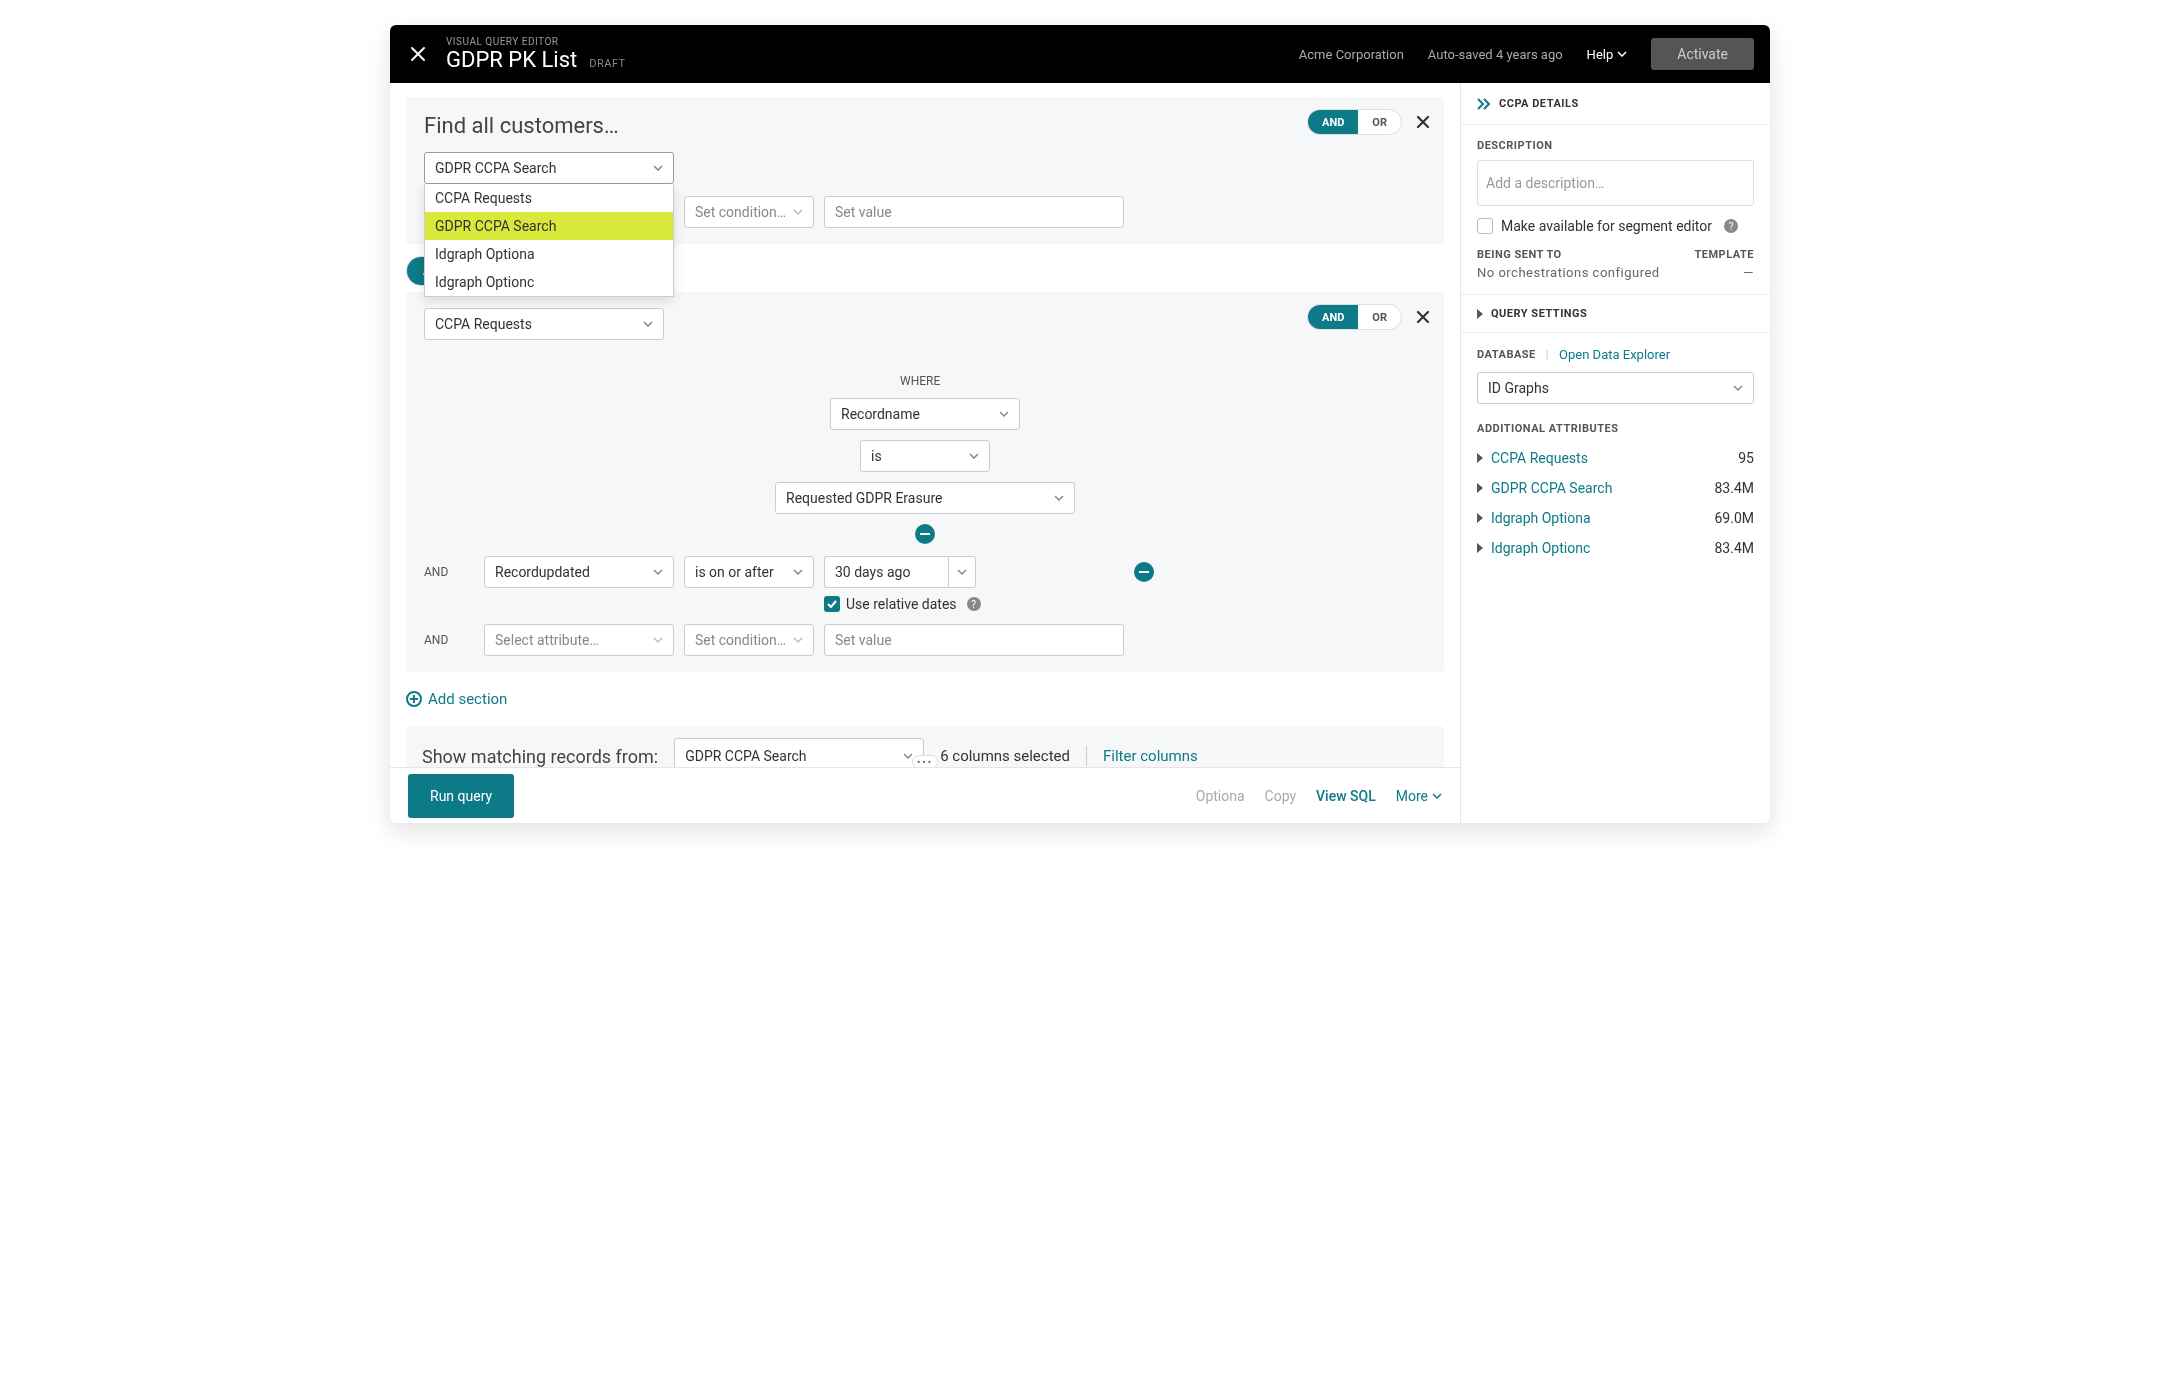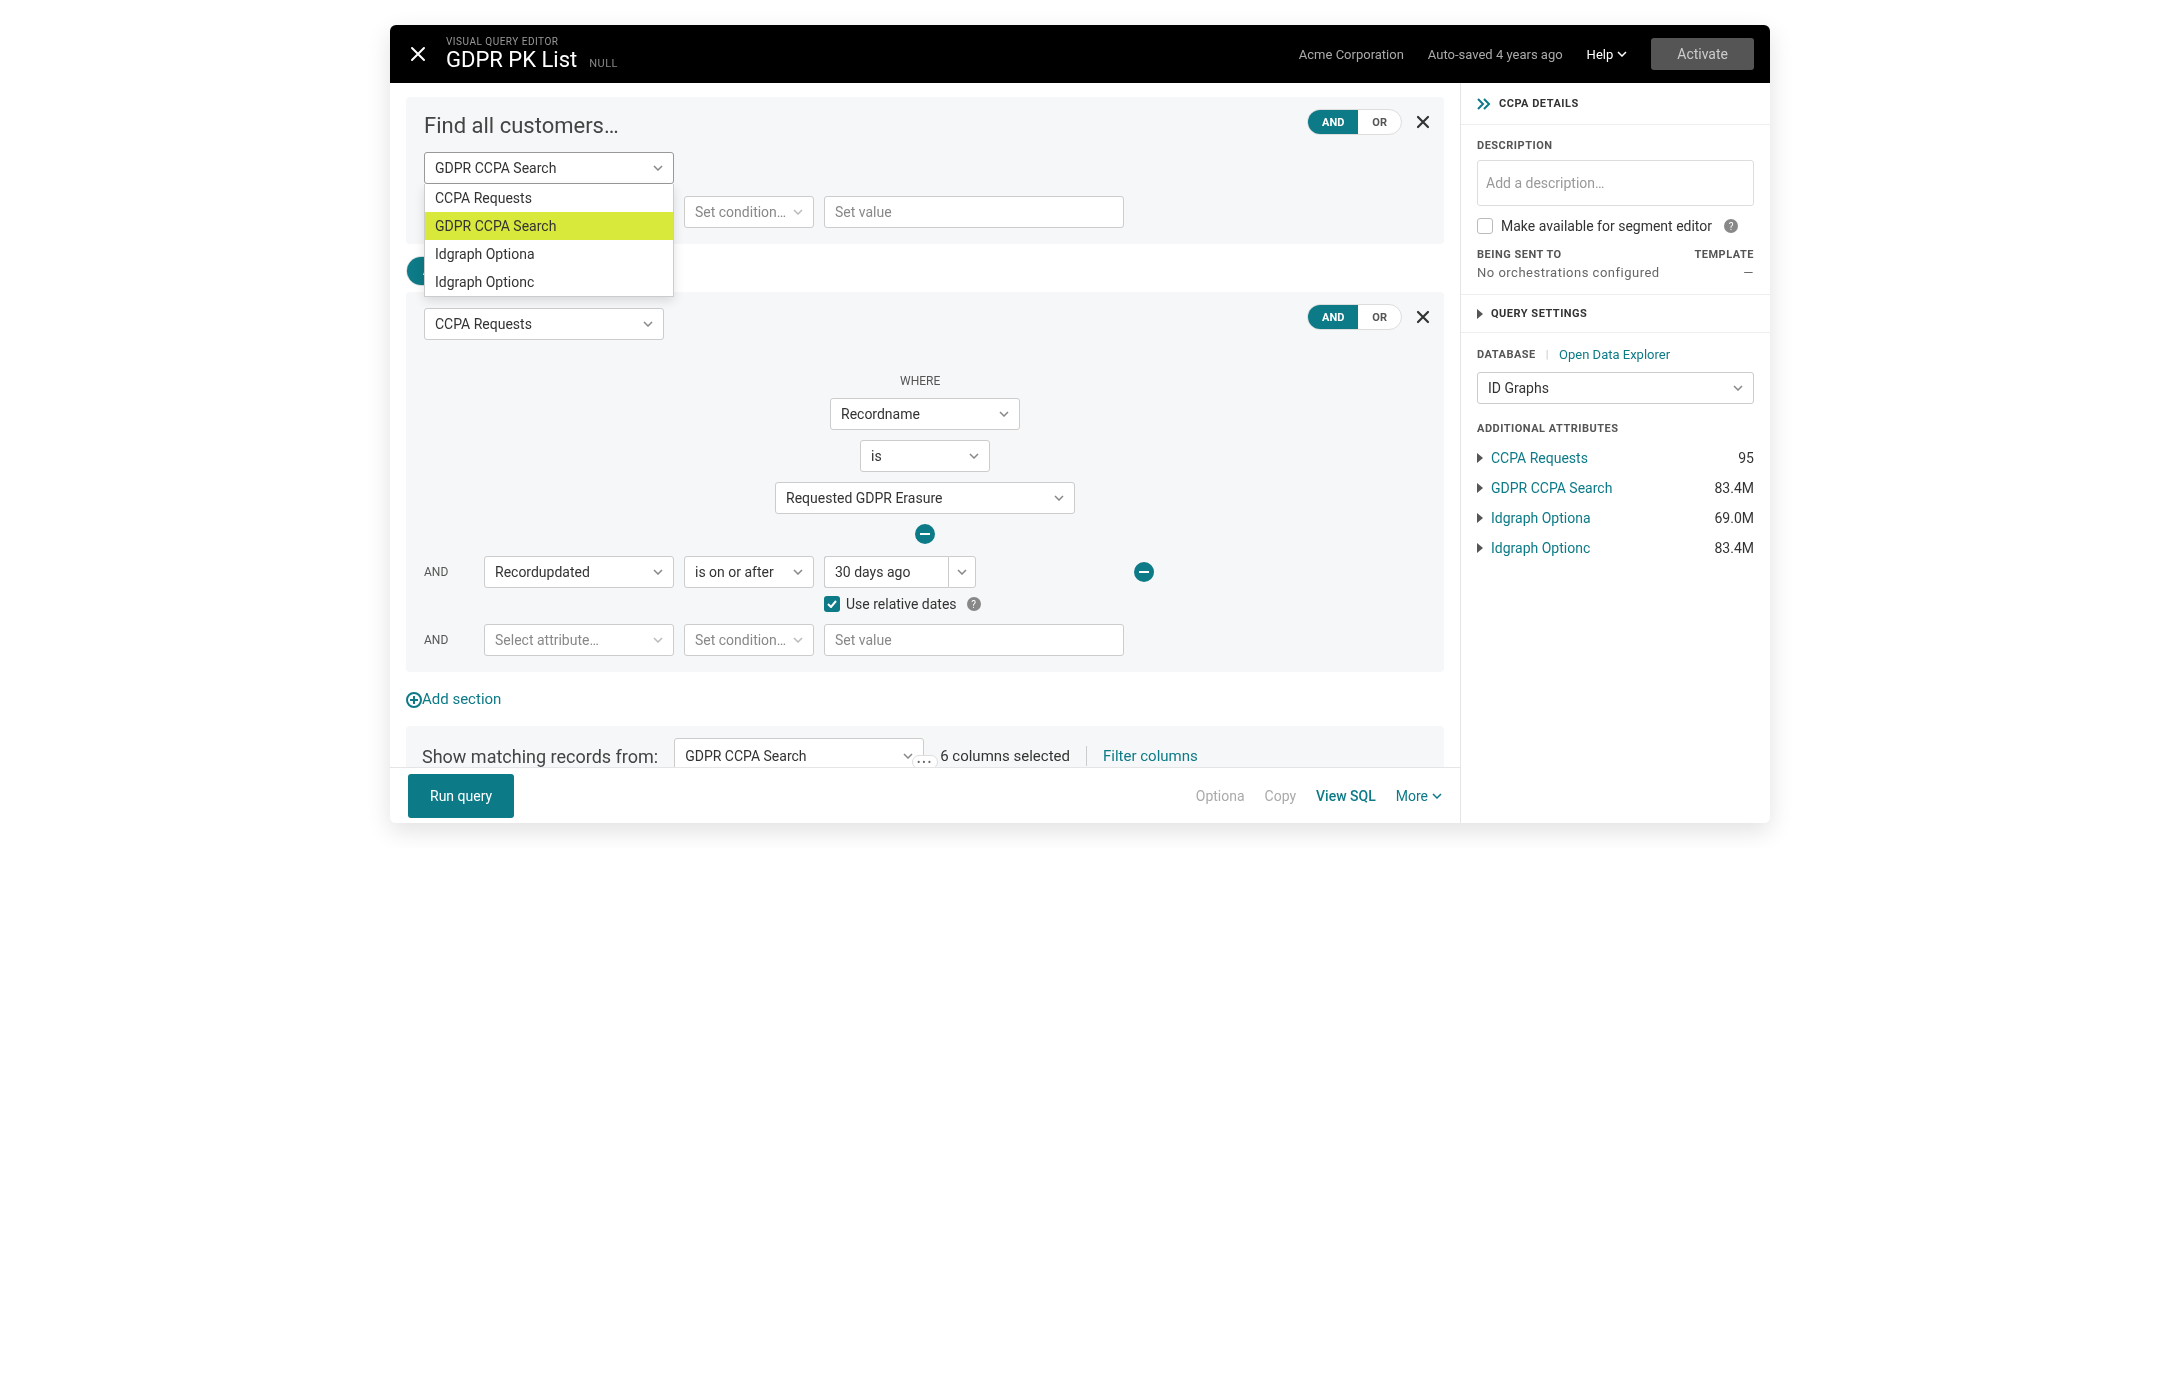--- a/index.html
+++ b/index.html
@@ -152,21 +152,21 @@
   .between-pill { margin: 6px 0 6px 0; }
   .checkbox-row { display:flex; align-items:center; gap:6px; font-size:14px; margin-top:8px; margin-left:0; }
   .checkbox-row .cb {
     width:16px; height:16px; border-radius:3px; background:#0d7a87;
     display:flex; align-items:center; justify-content:center; cursor:pointer;
   }
   .help-q {
     width:14px; height:14px; border-radius:50%; background:#888; color:#fff;
     display:inline-flex; align-items:center; justify-content:center; font-size:10px; margin-left:4px;
   }
-  .add-section { display:flex; align-items:flex-end; color:#0d7a87; font-size:15px; margin:18px 0; cursor:pointer; }
+  .add-section { display:flex; align-items:center; gap:6px; color:#0d7a87; font-size:15px; margin:18px 0; cursor:pointer; }
   .show-bar {
     background:#f6f7f8; border-radius:4px;
     display:flex; align-items:center; gap:16px;
     padding: 12px 16px; font-size:15px;
   }
   .show-bar .select { height:36px; }
   .vsep { width:1px; height:20px; background:#ccc; }
   .link { color:#0d7a87; cursor:pointer; }
   .drag-dots {
     position:absolute; left:50%; transform:translateX(-50%);
@@ -219,21 +219,21 @@
   <div class="topbar">
     <div class="close-btn">
       <svg width="18" height="18" viewBox="0 0 18 18">
           <path d="M3 3 L15 15 M15 3 L3 15" stroke="#fff" stroke-width="2" stroke-linecap="round"></path>
         </svg>
     </div>
     <div class="title-block">
       <span class="title-overline">VISUAL QUERY EDITOR</span>
       <div class="title-row">
         <span class="title-main">GDPR PK List</span>
-        <span class="title-draft">NULL</span>
+        <span class="title-draft">DRAFT</span>
       </div>
     </div>
     <div class="topbar-spacer"></div>
     <div class="topbar-right">
       <span class="topbar-muted">Acme Corporation</span>
       <span class="topbar-muted">Auto-saved 4 years ago</span>
       <div class="help-btn">
         <span>Help</span>
         <svg width="10" height="6" viewBox="0 0 10 6">
             <path d="M1 1 L5 5 L9 1" stroke="#fff" stroke-width="1.5" fill="none"></path>

